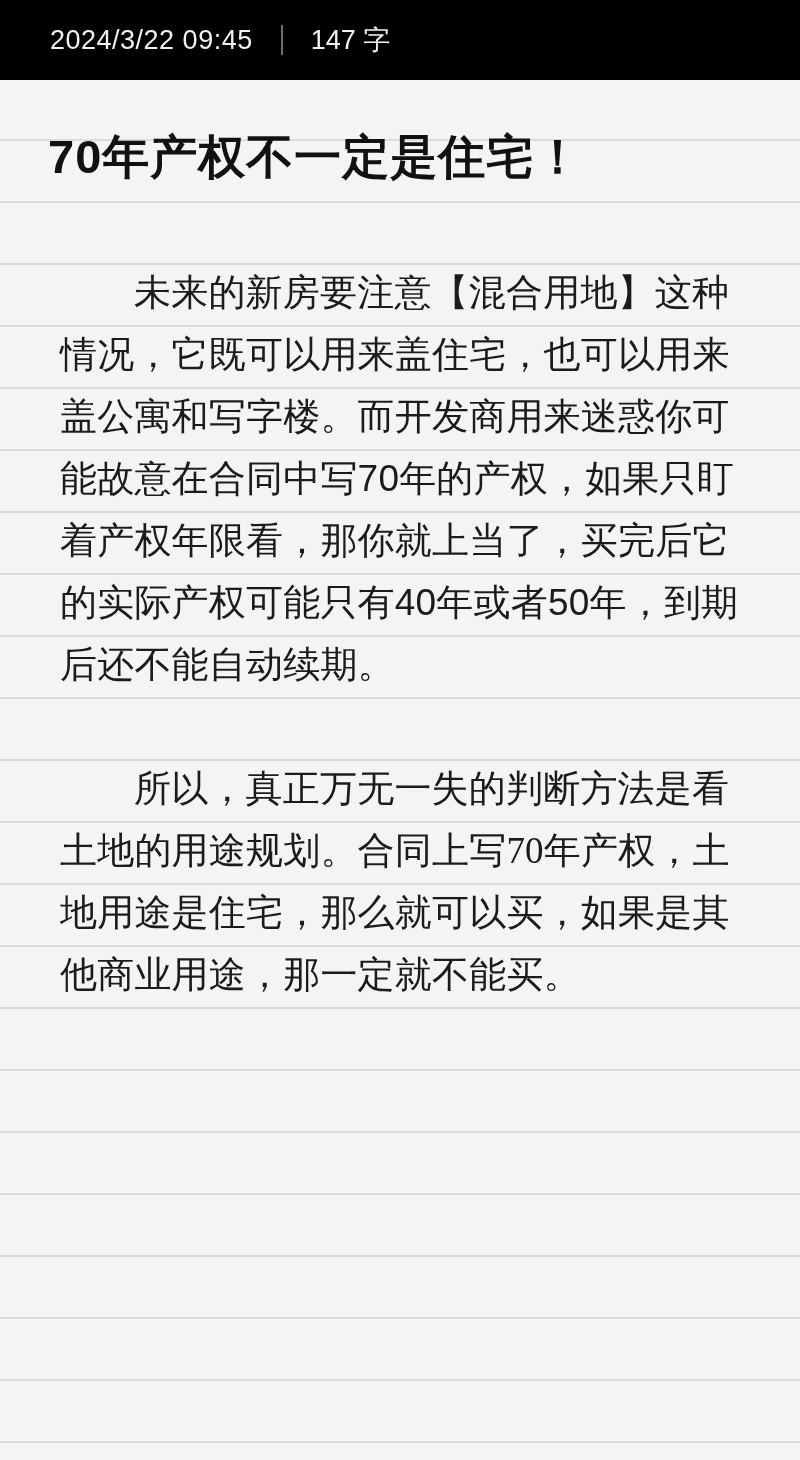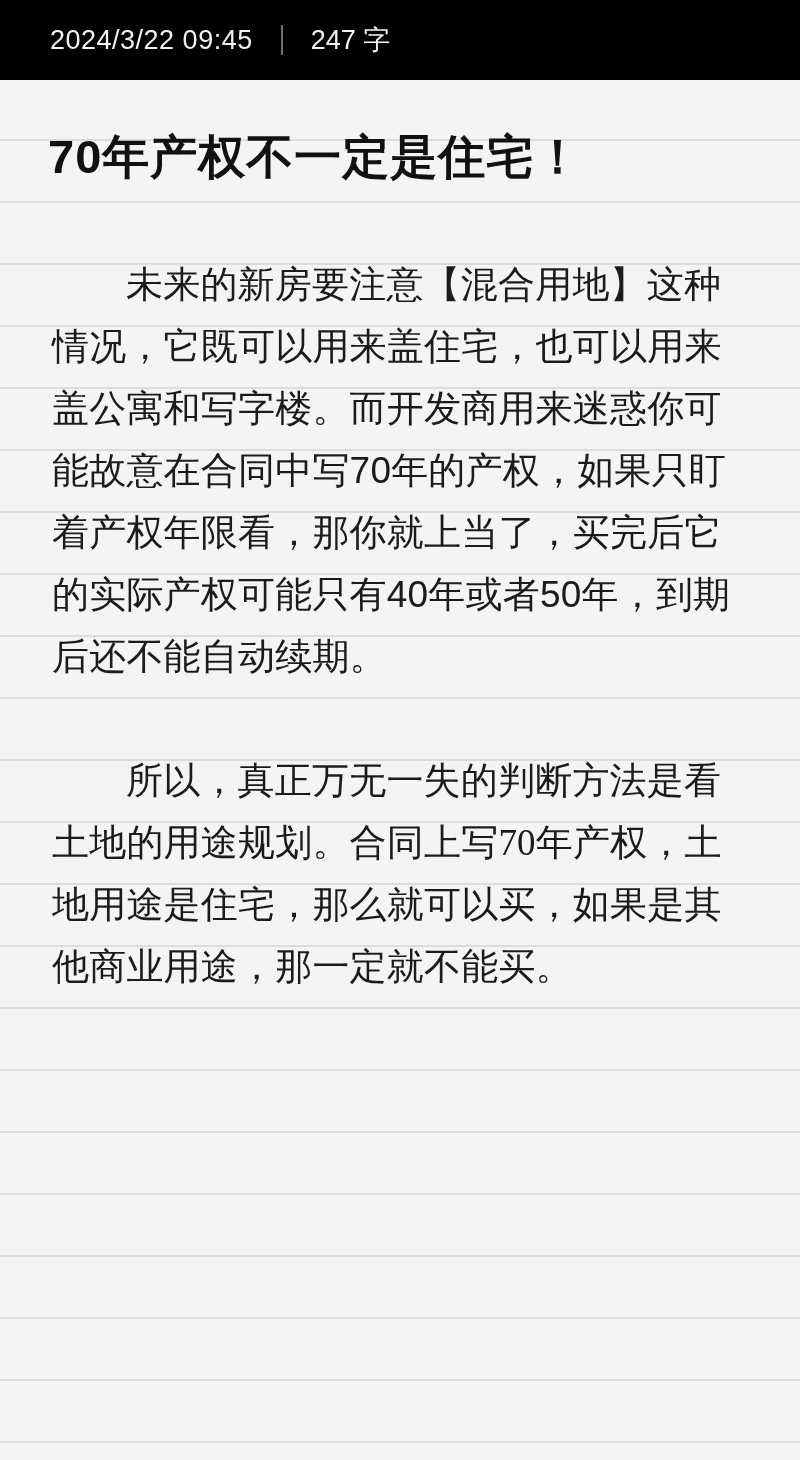--- a/index.html
+++ b/index.html
@@ -85,39 +85,39 @@
   }
 
   .spacer-line {
     height: 62px;
   }
 
   .para {
     font-size: 37px;
     color: #1b1b1b;
     line-height: 62px;
-    margin: 4px;
+    margin: 12px;
     text-indent: 2em;
     letter-spacing: 0.2px;
   }
 
   .para + .para {
     margin-top: 62px;
     font-family: Liberation Serif, serif;
   }
 </style>
 </head>
 <body>
 
 <div class="screen">
 
   <div class="statusbar">
     <span class="date">2024/3/22 09:45</span>
     <span class="divider"></span>
-    <span class="count">247 字</span>
+    <span class="count">147 字</span>
   </div>
 
   <div class="paper">
     <div class="content">
       <h1 class="note-title">70年产权不一定是住宅！</h1>
       <div class="spacer-line"></div>
       <p class="para">未来的新房要注意【混合用地】这种情况，它既可以用来盖住宅，也可以用来盖公寓和写字楼。而开发商用来迷惑你可能故意在合同中写70年的产权，如果只盯着产权年限看，那你就上当了，买完后它的实际产权可能只有40年或者50年，到期后还不能自动续期。</p>
       <p class="para">所以，真正万无一失的判断方法是看土地的用途规划。合同上写70年产权，土地用途是住宅，那么就可以买，如果是其他商业用途，那一定就不能买。</p>
     </div>
   </div>

